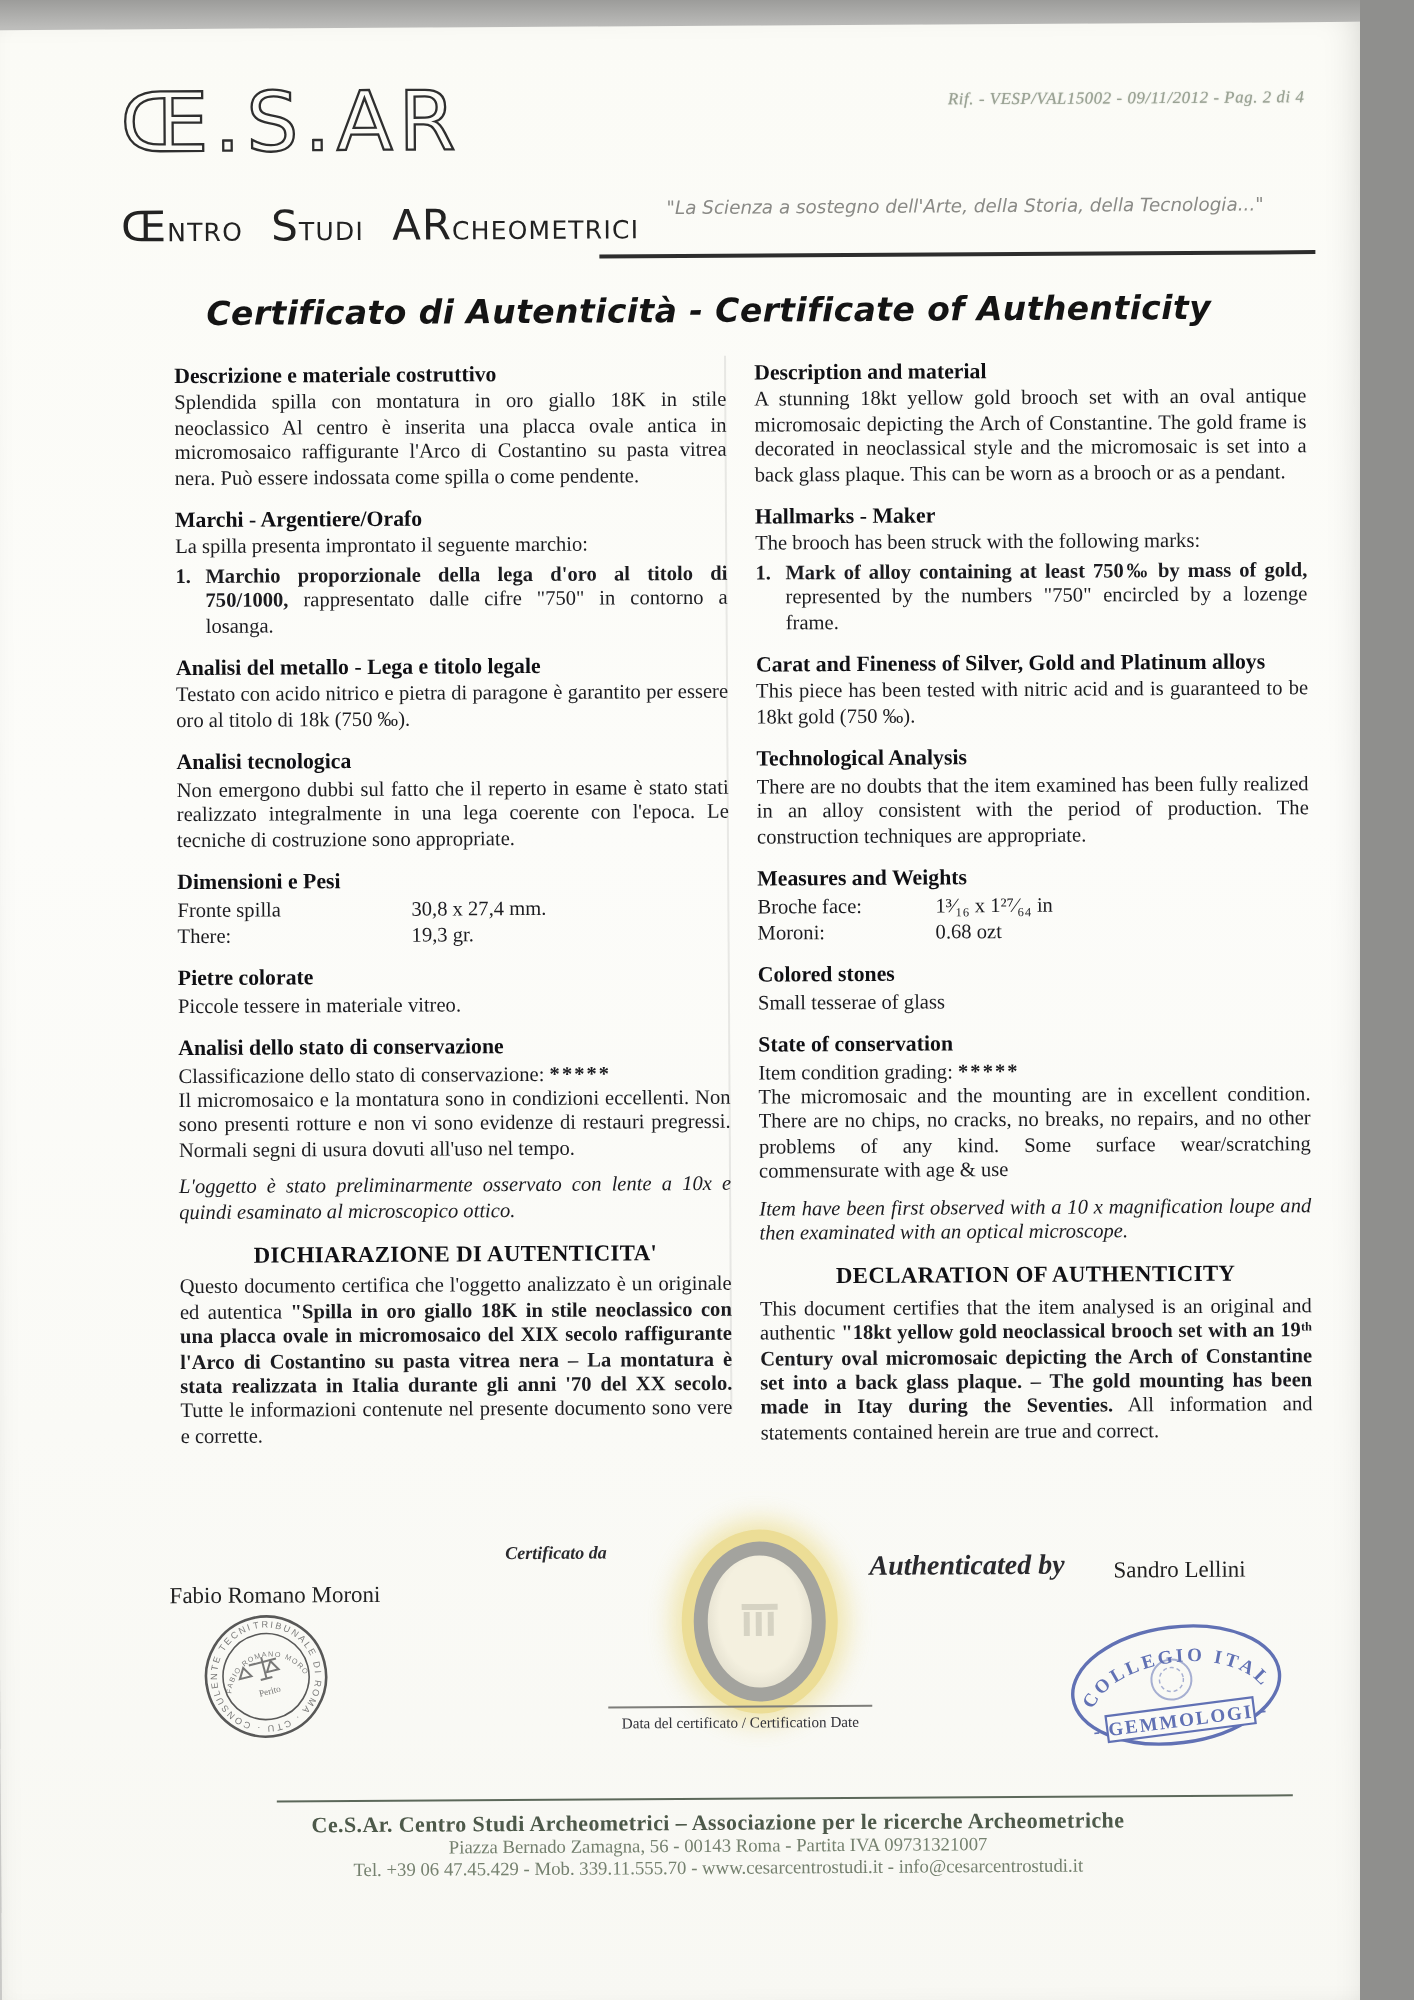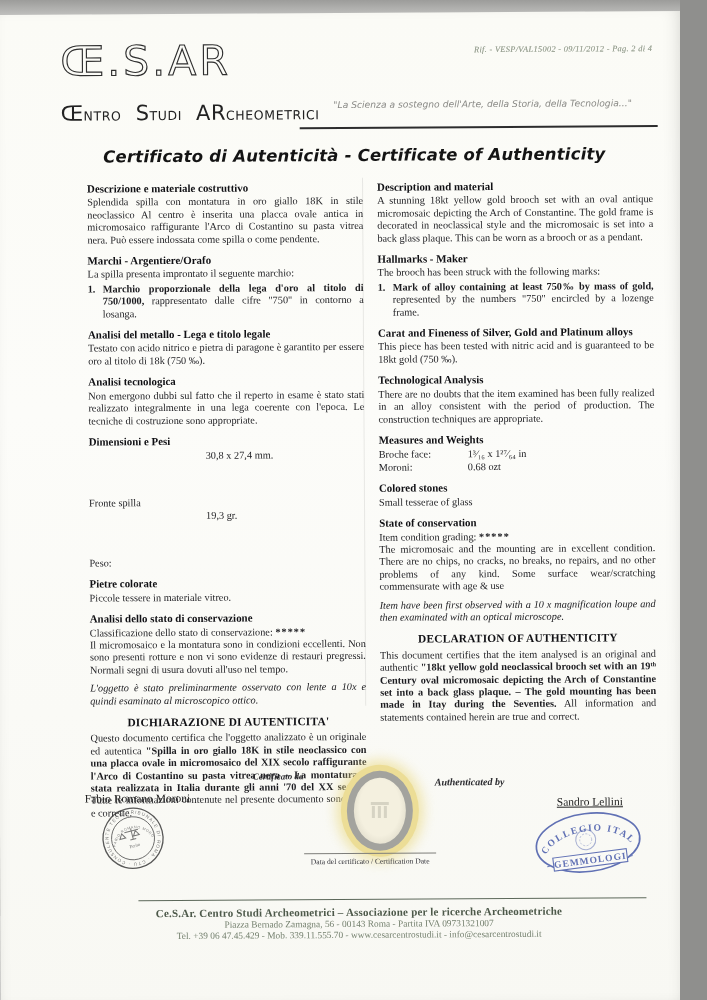--- a/index.html
+++ b/index.html
@@ -38,32 +38,32 @@
   h3.sec{font-size:10.9px;font-weight:bold;color:#101014;margin:8px 0 2px 0;text-align:left;}
   h3.first{margin-top:0;}
   p.body{margin:0;}
   p.italic{margin:6px 0 0 0;font-style:italic;}
   .mark-item{display:flex;margin:2px 0 0 0;}
   .mark-item .num{font-weight:bold;width:15px;flex:none;}
   .mark-item .txt{text-align:justify;}
   .b{font-weight:bold;}
   .dim-row{display:flex;line-height:13px;}
   .dim-label{flex:none;}
-  .col-it .dim-label{width:117px;margin-top:47px;}
+  .col-it .dim-label{width:117px;}
   .col-en .dim-label{width:89px;}
   .frac{font-family:"Liberation Serif","DejaVu Sans",serif;}
   .decl-h{font-size:11.4px;font-weight:bold;text-align:center;letter-spacing:.2px;margin:9px 0 4px 0;color:#101014;}
   .stars{font-weight:bold;letter-spacing:1px;}
 
   
   .sig{position:absolute;left:0;top:765px;width:707px;height:140px;font-size:9px;}
   .cert-label{position:absolute;left:248px;top:6px;font-style:italic;font-weight:bold;font-size:9px;color:#2a2a2e;}
-  .auth-label{position:absolute;left:430px;top:12px;font-style:italic;font-weight:bold;font-size:10px;color:#2a2a2e;}
+  .auth-label{position:absolute;left:430px;top:12px;font-style:italic;font-weight:bold;font-size:14px;color:#2a2a2e;}
   .name-left{position:absolute;left:80px;top:26px;font-size:11.5px;color:#222;}
-  .name-right{position:absolute;left:552px;top:32px;font-size:11.5px;color:#222;text-decoration:underline;}
+  .name-right{position:absolute;left:552px;top:16px;font-size:11.5px;color:#222;}
   .seal{position:absolute;left:336px;top:0px;width:66px;height:80px;border-radius:50%;
         background:#a3a39e;border:6px solid #ecdd96;
         box-shadow:0 0 12px 5px rgba(235,219,140,.65), inset 0 0 0 20px rgba(165,165,160,.0);}
   .seal-in{position:absolute;left:7px;top:7px;right:7px;bottom:7px;border-radius:50%;
            background:radial-gradient(ellipse at 50% 45%, #f4f0df 0 55%, #e4e0cf 75%, #cfcfc5 100%);}
   .seal-emblem{position:absolute;left:50%;top:50%;width:18px;height:16px;transform:translate(-50%,-55%);
                opacity:.28;background:
                linear-gradient(#8a8a7e,#8a8a7e) 1px 4px/3px 12px no-repeat,
                linear-gradient(#8a8a7e,#8a8a7e) 7px 4px/3px 12px no-repeat,
                linear-gradient(#8a8a7e,#8a8a7e) 13px 4px/3px 12px no-repeat,
@@ -119,21 +119,21 @@
 
           <h3 class="sec">Analisi tecnologica</h3>
           <p class="body">Non emergono dubbi sul fatto che il reperto in esame è stato stati realizzato integralmente in una lega coerente con l'epoca. Le tecniche di costruzione sono appropriate.</p>
 
           <h3 class="sec">Dimensioni e Pesi</h3>
           <div class="dim-row">
             <span class="dim-label">Fronte spilla</span>
             <span class="dim-value">30,8 x 27,4 mm.</span>
           </div>
           <div class="dim-row">
-            <span class="dim-label">Peso:</span>
+            <span class="dim-label">There:</span>
             <span class="dim-value">19,3 gr.</span>
           </div>
 
           <h3 class="sec">Pietre colorate</h3>
           <p class="body">Piccole tessere in materiale vitreo.</p>
 
           <h3 class="sec">Analisi dello stato di conservazione</h3>
           <p class="body"><span>Classificazione dello stato di conservazione: </span><span class="stars">*****</span></p>
           <p class="body">Il micromosaico e la montatura sono in condizioni eccellenti. Non sono presenti rotture e non vi sono evidenze di restauri pregressi. Normali segni di usura dovuti all'uso nel tempo.</p>
           <p class="italic">L'oggetto è stato preliminarmente osservato con lente a 10x e quindi esaminato al microscopico ottico.</p>

